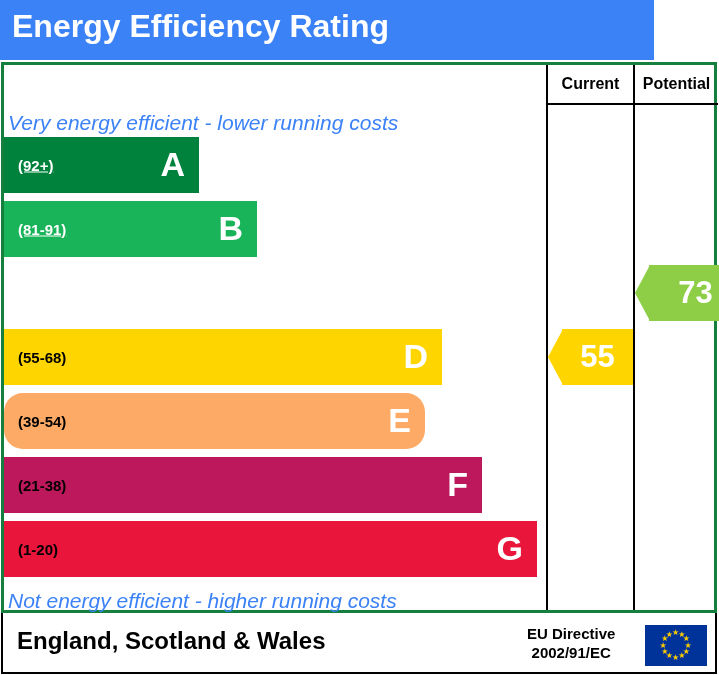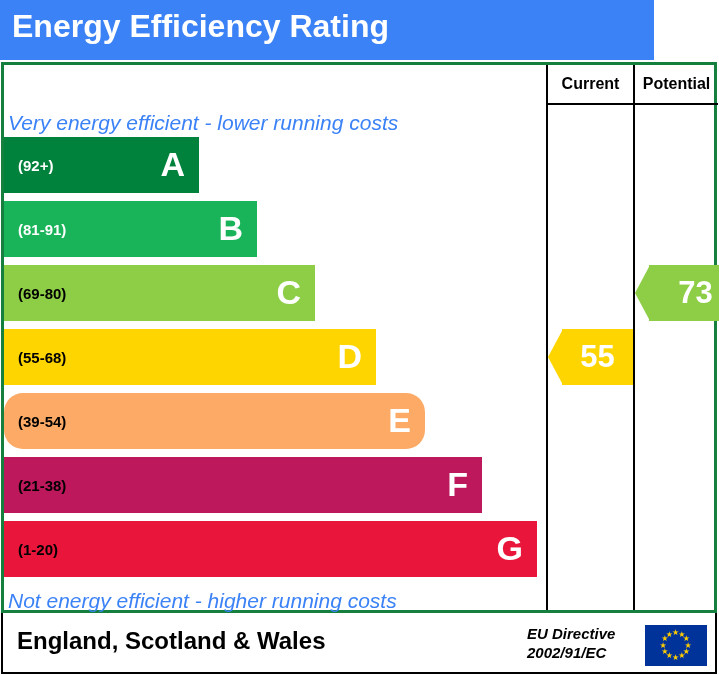--- a/index.html
+++ b/index.html
@@ -110,21 +110,21 @@
   .band .letter {
     position: absolute;
     right: 14px;
     top: 50%;
     transform: translateY(-52%);
     font-size: 34px;
     font-weight: bold;
     color: #ffffff;
     line-height: 1;
   }
-  .band.dark .range { color: #ffffff; }
+  .band.dark .range { color: #ffffff; text-decoration: underline; }
 
   
   .marker {
     position: absolute;
     height: 56px;
     display: flex;
     align-items: center;
     justify-content: center;
   }
   .marker .arrow-body {
@@ -174,22 +174,21 @@
     white-space: nowrap;
   }
   .footer-directive {
     position: absolute;
     left: 524px;
     top: 11px;
     font-size: 15px;
     font-weight: bold;
     color: #000000;
     line-height: 19px;
-    text-align: left;
-    font-style: italic;
+    text-align: center;
   }
   .eu-flag {
     position: absolute;
     left: 642px;
     top: 12px;
     width: 62px;
     height: 41px;
     background: #003399;
     overflow: hidden;
   }
@@ -224,26 +223,22 @@
     <div class="band dark" style="left:0px; top:72px; width:195px; background:#00823c;">
       <span class="range">(92+)</span>
       <span class="letter">A</span>
     </div>
 
     <div class="band dark" style="left:0px; top:136px; width:253px; background:#19b459;">
       <span class="range">(81-91)</span>
       <span class="letter">B</span>
     </div>
 
-    <div class="band" style="left:0px; top:200px; width:311px; background:#8dce46;">
-      <span class="range">(69-80)</span>
-      <span class="letter">C</span>
-    </div>
-
-    <div class="band" style="left:0px; top:264px; width:372px; background:#ffd500;">
+
+    <div class="band" style="left:0px; top:264px; width:438px; background:#ffd500;">
       <span class="range">(55-68)</span>
       <span class="letter">D</span>
     </div>
 
     <div class="band" style="left:0px; top:328px; width:421px; background:#fcaa65;border-radius:19px;">
       <span class="range">(39-54)</span>
       <span class="letter">E</span>
     </div>
 
     <div class="band" style="left:0px; top:392px; width:478px; background:#be185d;">

